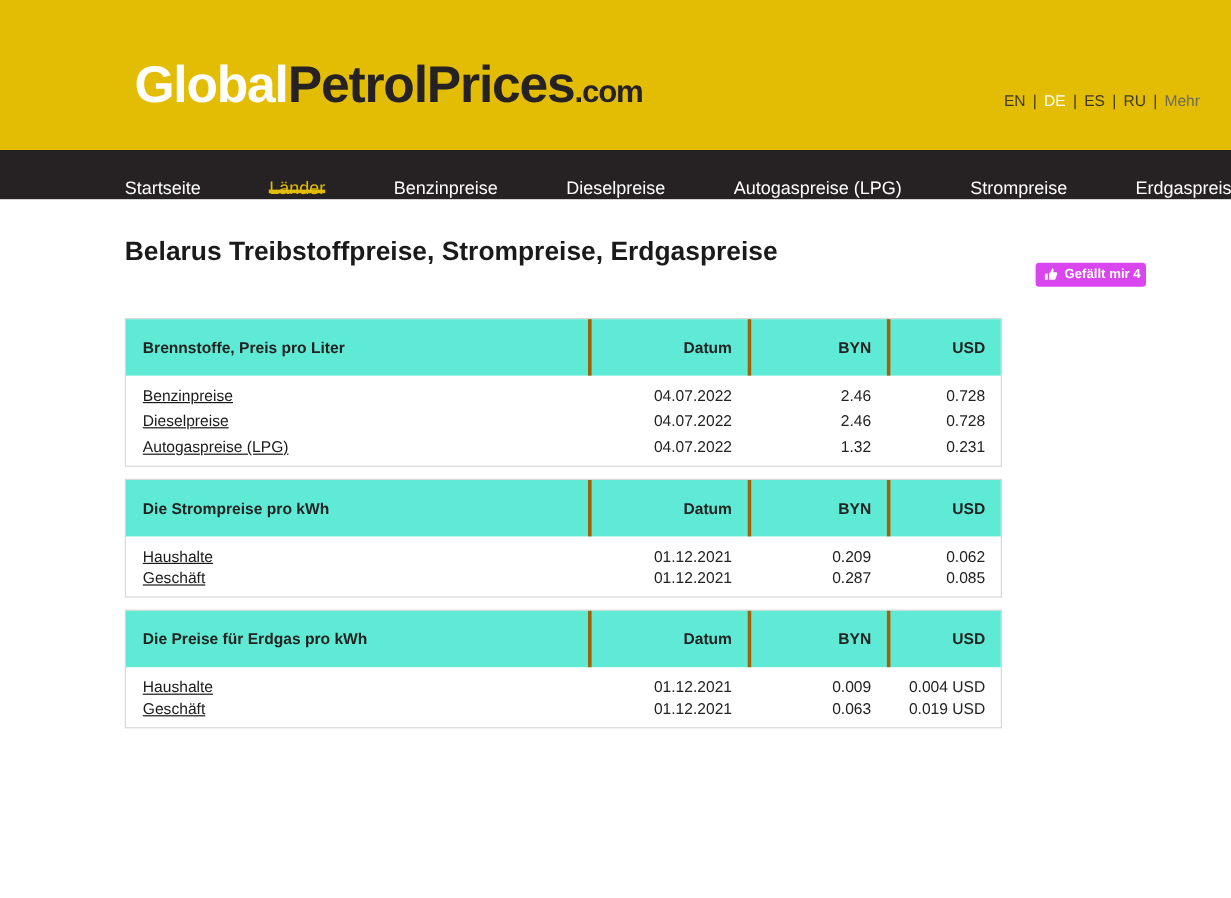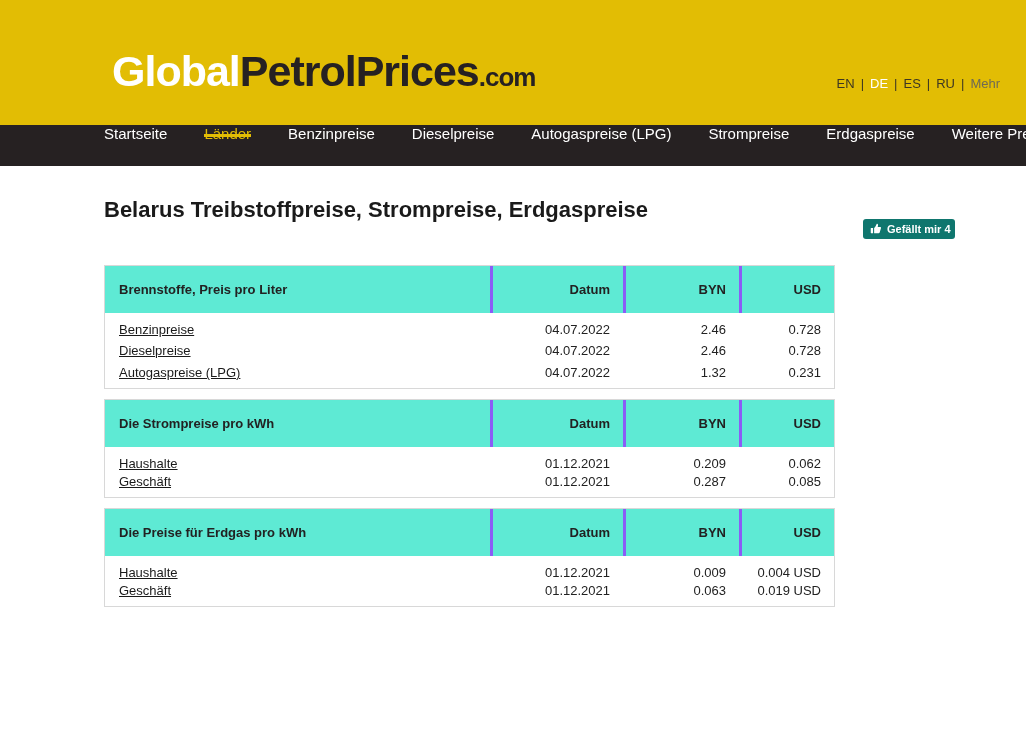--- a/index.html
+++ b/index.html
@@ -43,22 +43,23 @@
     content: "|";
     color: #3d3723;
     margin: 0 6px;
   }
 
   
   .main-nav {
     height: 41px;
     background: #262122;
     display: flex;
-    align-items: flex-start;
+    align-items: flex-end;
     padding-left: 104px;
+    gap: 20px;
   }
   .nav-item {
     color: #ffffff;
     font-size: 15px;
     display: flex;
     align-items: center;
     margin-right: 37px;
     position: relative;
     cursor: pointer;
     white-space: nowrap;
@@ -83,21 +84,21 @@
     line-height: 26px;
     font-weight: bold;
     color: #1a1a1a;
   }
   .like-button {
     position: absolute;
     left: 863px;
     top: 22px;
     height: 20px;
     width: 92px;
-    background: #0f766e;
+    background: #d946ef;
     border-radius: 3px;
     color: #ffffff;
     font-size: 11px;
     font-weight: bold;
     display: flex;
     align-items: center;
     padding-left: 7px;
     overflow: hidden;
     white-space: nowrap;
     cursor: pointer;
@@ -116,21 +117,21 @@
     color: #222222;
   }
   .price-table.first { margin-top: 42px; }
   .price-table + .price-table { margin-top: 10px; }
   .price-table thead td {
     background: #5eead4;
     height: 47px;
     font-weight: bold;
     vertical-align: middle;
   }
-  .price-table thead td.num { border-left: 3px solid #8b5cf6; }
+  .price-table thead td.num { border-left: 3px solid #a16207; }
   .price-table tbody tr:first-child td { padding-top: 8px; }
   .price-table tbody td { height: 25px; vertical-align: middle; }
   .price-table tbody tr:last-child td { padding-bottom: 6px; }
   .price-table .name-col { text-align: left; padding-left: 14px; }
   .price-table .num { text-align: right; padding-right: 13px; }
   .row-link {
     color: #1a1a1a;
     text-decoration: underline;
     cursor: pointer;
   }

